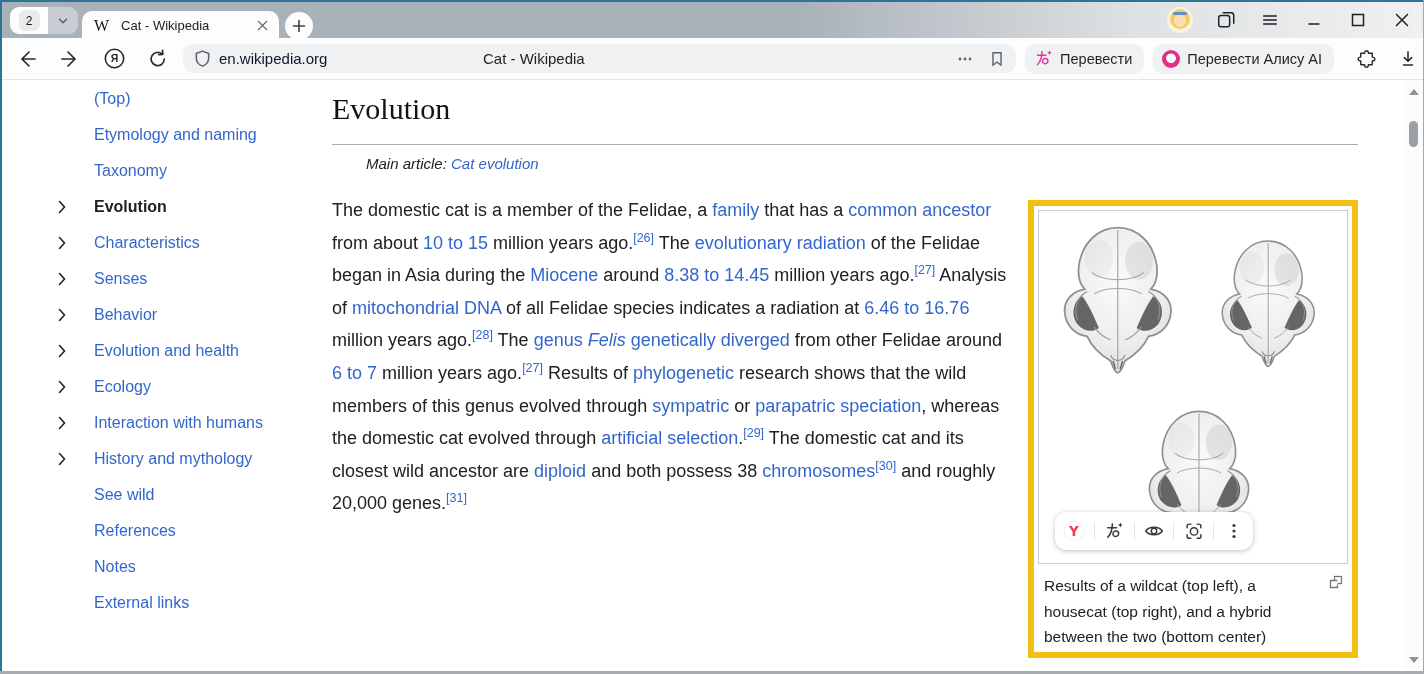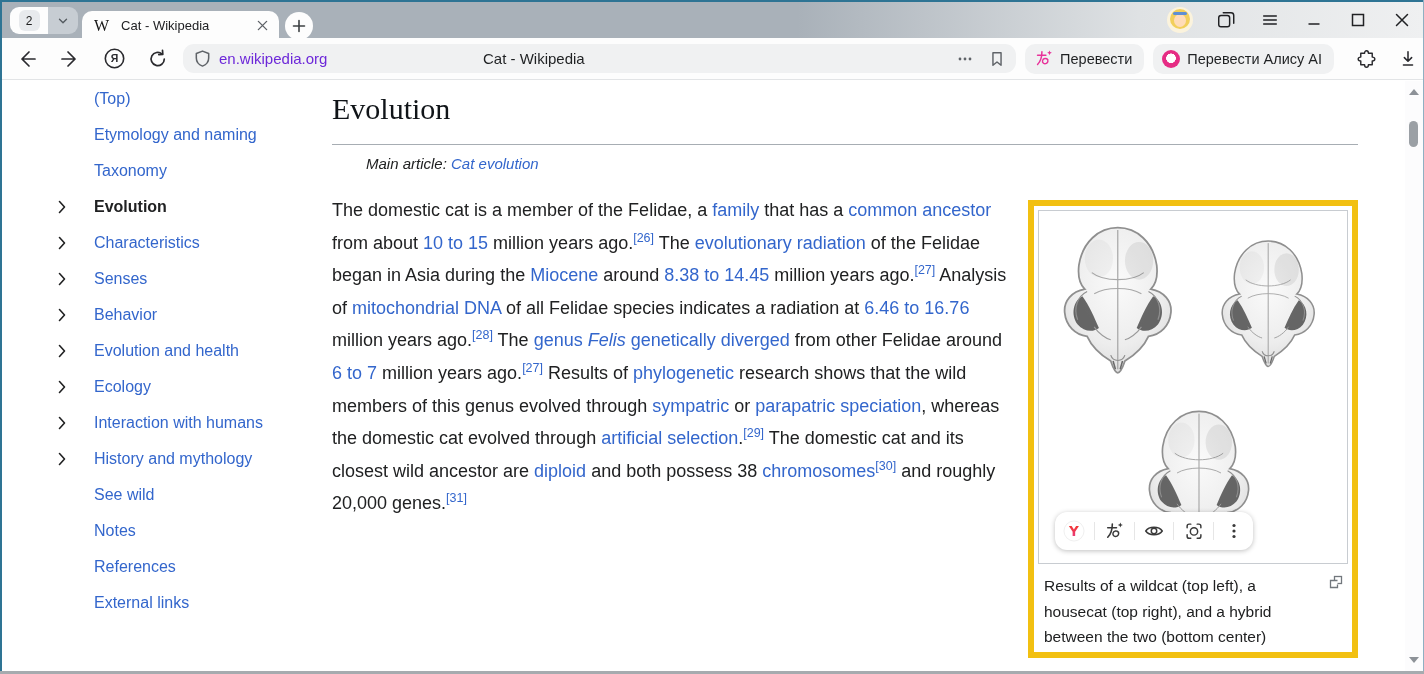--- a/index.html
+++ b/index.html
@@ -42,21 +42,21 @@
   .toolbar {
     position:absolute; left:2px; right:1px; top:38px; height:42px; background:#fdfdfd;
     border-bottom:1px solid #e2e4e6; display:flex; align-items:center;
   }
   .nav-ic { width:34px; height:34px; display:flex; align-items:center; justify-content:center; cursor:pointer; flex:0 0 auto; }
   .nav-ic.back { margin-left:8px; } .nav-ic.fwd { margin-left:9px; } .nav-ic.ya { margin-left:10px; } .nav-ic.rel { margin-left:10px; }
   .addressbar {
     position:relative; margin-left:8px; width:838px; height:29px; background:#f0f1f2; border-radius:11px;
     display:flex; align-items:center; padding:0 10px; cursor:text;
   }
-  .addressbar .url { font-size:15px; color:#6d28d9; margin-left:7px; }
+  .addressbar .url { font-size:15px; color:#0f172a; margin-left:7px; }
   .addressbar .pgtitle { position:absolute; left:300px; font-size:15px; color:#1f2123; }
   .addr-right { position:absolute; right:10px; display:flex; align-items:center; gap:14px; }
   .pill-btn {
     height:30px; border-radius:10px; background:#f0f1f2; display:flex; align-items:center;
     padding:0 12px 0 9px; gap:7px; margin-left:9px; cursor:pointer; flex:0 0 auto;
   }
   .pill-btn .pbl { font-size:14.5px; color:#1f2123; white-space:nowrap; }
   .alice-dot { width:18px; height:18px; border-radius:50%; background:radial-gradient(circle at 50% 46%, #ffffff 0 4.6px, #e62c84 5px); }
   .tool-ic { width:30px; height:30px; display:flex; align-items:center; justify-content:center; cursor:pointer; flex:0 0 auto; }
   .tool-ic.ext { margin-left:17px; } .tool-ic.dl { margin-left:12px; }
@@ -360,25 +360,25 @@
             </svg>
         </span>
         <span class="lbl">History and mythology</span>
       </div>
         <div class="toc-item">
 
         <span class="lbl">See wild</span>
       </div>
         <div class="toc-item">
 
+        <span class="lbl">References</span>
+      </div>
+        <div class="toc-item">
+
         <span class="lbl">Notes</span>
-      </div>
-        <div class="toc-item">
-
-        <span class="lbl">References</span>
       </div>
         <div class="toc-item">
 
         <span class="lbl">External links</span>
       </div>
       </div>
 
     <div class="h2-heading">Evolution</div>
     <div class="h2-rule"></div>
     <div class="hatnote"><span>Main article: </span><a>Cat evolution</a></div>

